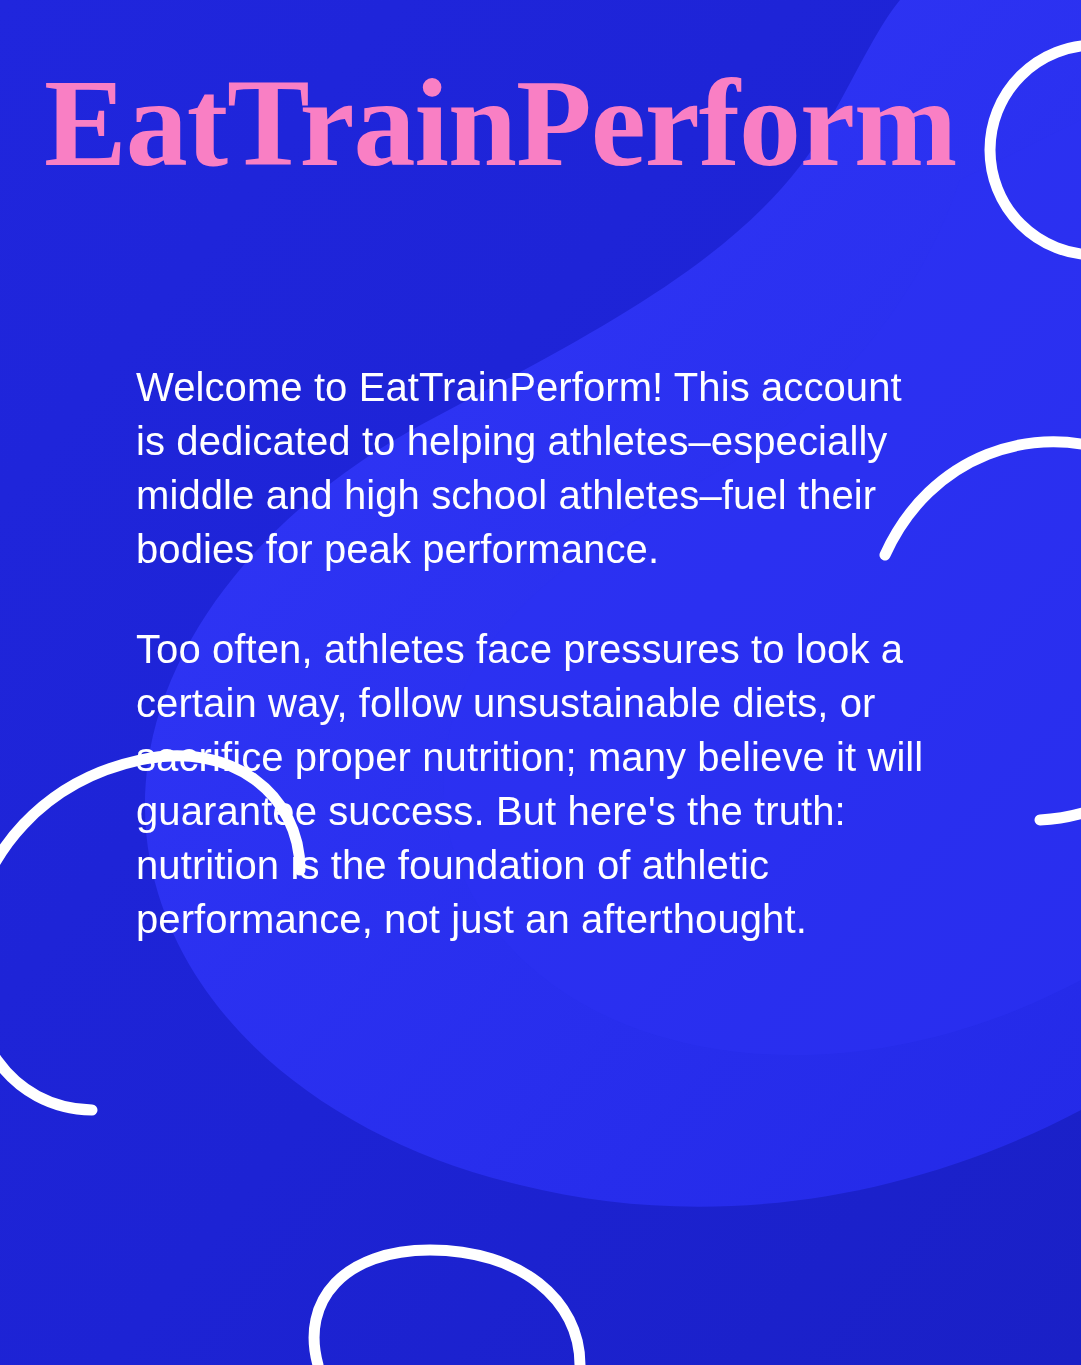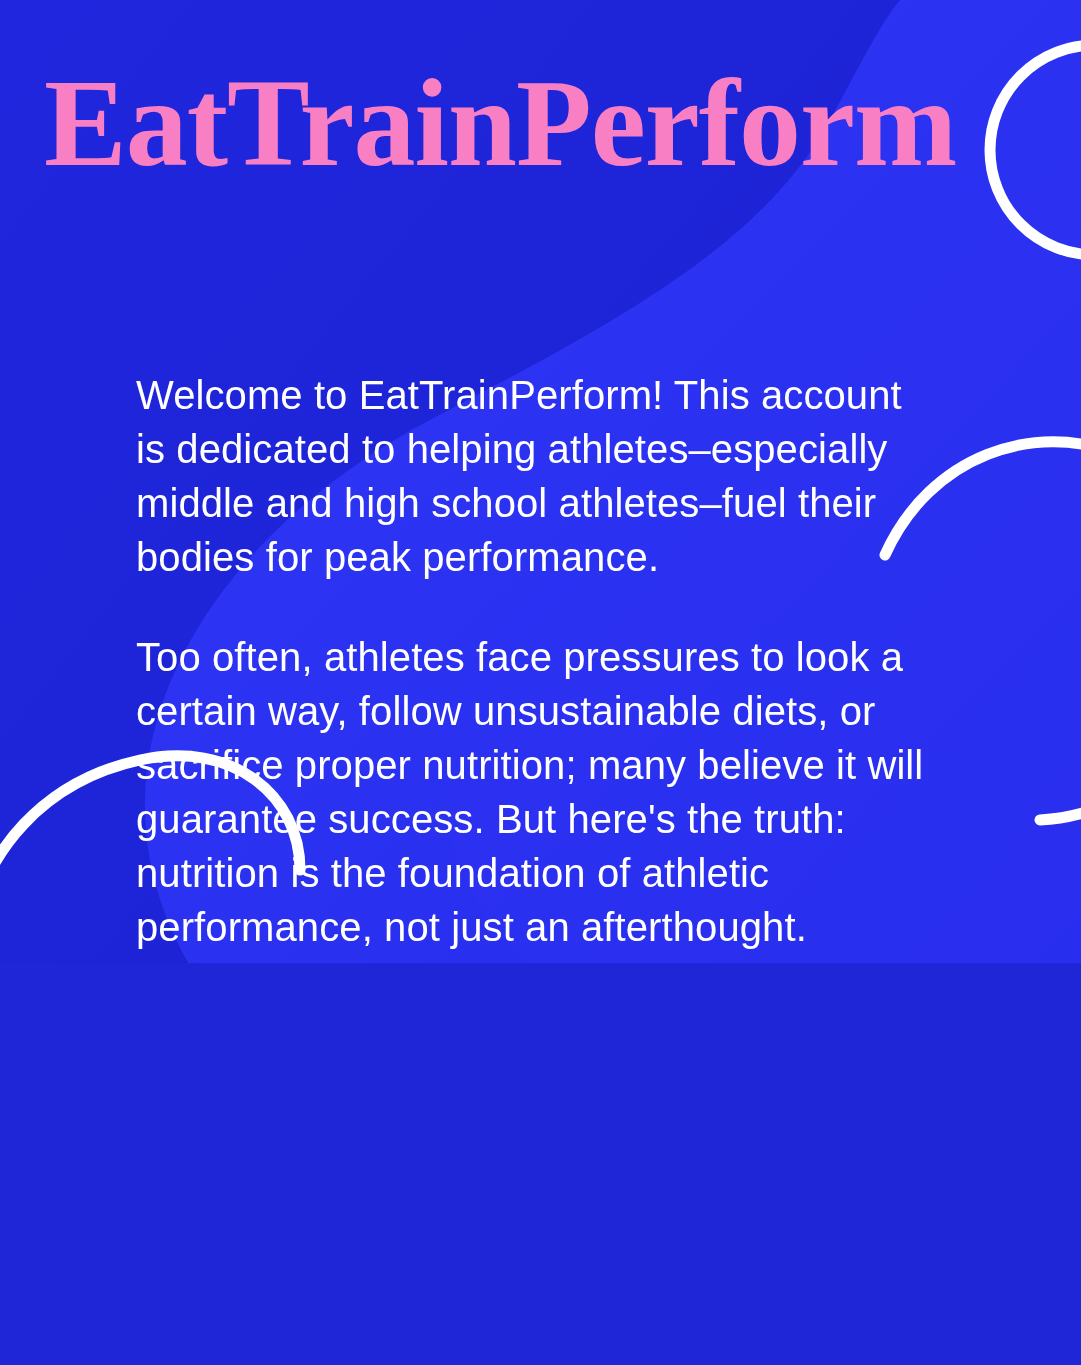--- a/index.html
+++ b/index.html
@@ -10,21 +10,21 @@
     width: 1081px;
     height: 1365px;
     font-family: "Liberation Sans", sans-serif;
     background: #1f26d8;
     overflow: hidden;
   }
 
   #poster {
     position: relative;
     width: 1081px;
-    height: 963px;
+    height: 1365px;
     overflow: hidden;
     background: #14532d;
     text-decoration: underline;
   }
 
   
   .bg-svg {
     position: absolute;
     inset: 0;
     width: 1081px;
@@ -61,21 +61,21 @@
     width: 790px;
     color: #ffffff;
     font-family: "Liberation Sans", sans-serif;
     font-weight: 400;
     font-size: 40px;
     line-height: 54px;
     letter-spacing: 0.1px;
   }
 
   .body-copy p {
-    margin: 8px 0 46px 0;
+    margin: 0 0 46px 0;
   }
   .body-copy p:last-child {
     margin-bottom: 0;
   }
 </style>
 </head>
 <body>
 
 <div id="poster">
 

